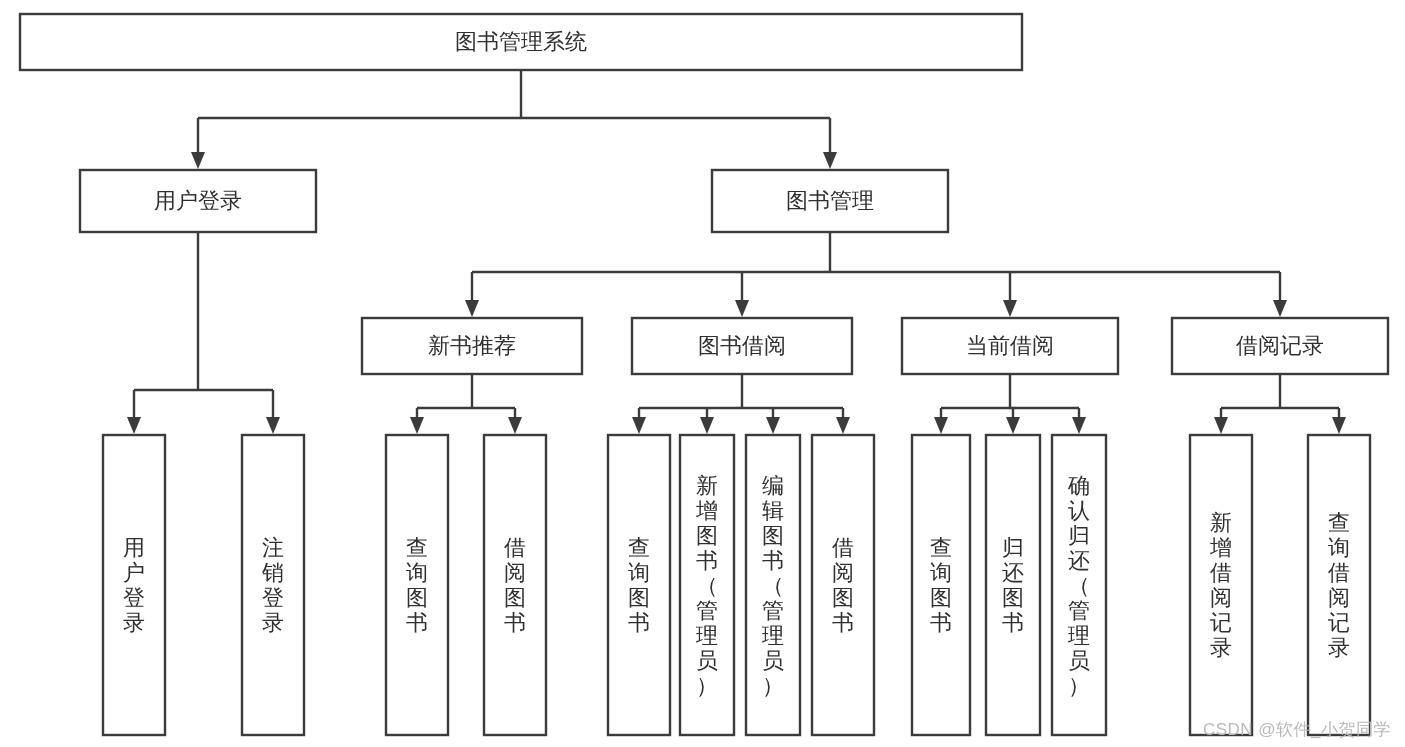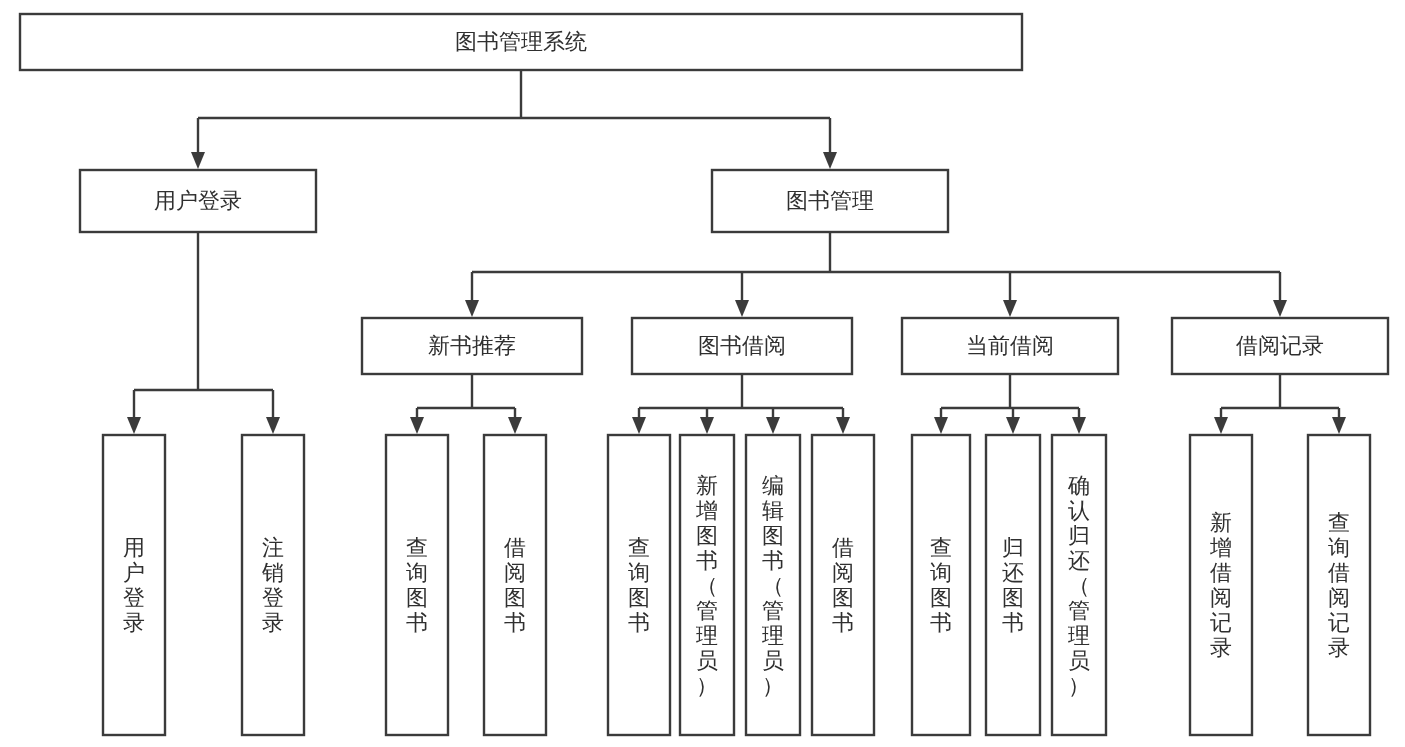--- a/index.html
+++ b/index.html
@@ -199,13 +199,14 @@
         <g>
           <rect x="1190" y="435" width="62" height="300" class="node-box"></rect>
           <text x="1221" y="530" class="node-label-v"><tspan x="1221" dy="0">新</tspan><tspan x="1221" dy="25">增</tspan><tspan x="1221" dy="25">借</tspan><tspan x="1221" dy="25">阅</tspan><tspan x="1221" dy="25">记</tspan><tspan x="1221" dy="25">录</tspan></text>
         </g>
         <g>
           <rect x="1308" y="435" width="62" height="300" class="node-box"></rect>
           <text x="1339" y="530" class="node-label-v"><tspan x="1339" dy="0">查</tspan><tspan x="1339" dy="25">询</tspan><tspan x="1339" dy="25">借</tspan><tspan x="1339" dy="25">阅</tspan><tspan x="1339" dy="25">记</tspan><tspan x="1339" dy="25">录</tspan></text>
         </g>
       </g>
   </svg>
+  <div class="watermark-text">CSDN @软件_小贺同学</div>
 </div>
 
 </body></html>

